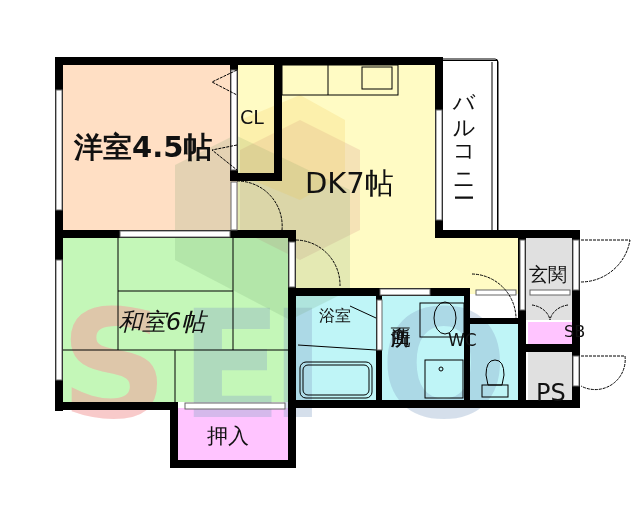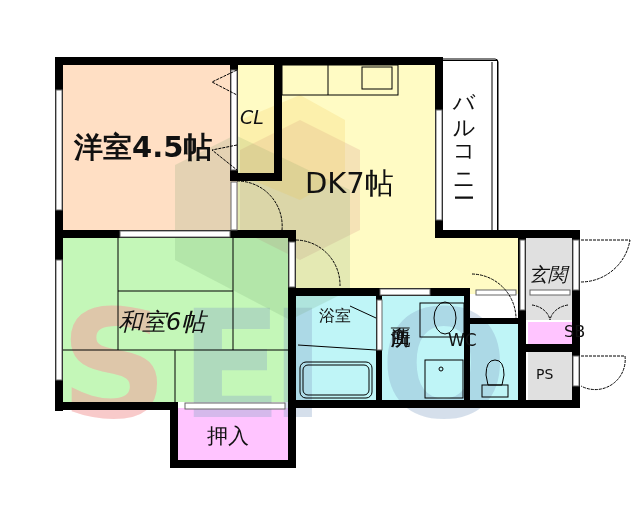--- a/index.html
+++ b/index.html
@@ -138,23 +138,23 @@
     <ellipse cx="445" cy="318" rx="11" ry="16"></ellipse>
     <rect x="420" y="303" width="44" height="34"></rect>
     <rect x="425" y="360" width="38" height="38"></rect>
     <circle cx="441" cy="369" r="2"></circle>
     <path d="M486,375 Q486,360 495,360 Q504,360 504,375 L502,385 L488,385 Z"></path>
     <rect x="482" y="385" width="26" height="12"></rect>
   </g>
 </svg>
 
 <div class="lbl" style="left:74px;top:128px;font-size:29px;font-weight:bold;">洋室4.5帖</div>
-<div class="lbl" style="left:240px;top:106px;font-size:19px;font-style:italic;">CL</div>
+<div class="lbl" style="left:240px;top:106px;font-size:19px;">CL</div>
 <div class="lbl" style="left:305px;top:152px;font-size:29px;margin-top:12px;">DK7帖</div>
 <div class="lbl vtext" style="left:449px;top:78px;font-size:22px;">バルコニー</div>
 <div class="lbl" style="left:118px;top:306px;font-size:24px;font-style:italic;">和室6帖</div>
 <div class="lbl" style="left:207px;top:422px;font-size:21px;">押入</div>
 <div class="lbl" style="left:319px;top:306px;font-size:16px;">浴室</div>
 <div class="lbl vtext" style="left:388px;top:312px;font-size:20px;letter-spacing:0;">洗面所</div>
 <div class="lbl" style="left:448px;top:330px;font-size:17px;">WC</div>
-<div class="lbl" style="left:529px;top:262px;font-size:19px;font-style:italic;">玄関</div>
+<div class="lbl" style="left:529px;top:262px;font-size:19px;">玄関</div>
 <div class="lbl" style="left:536px;top:322px;font-size:16px;margin-left:28px;">SB</div>
-<div class="lbl" style="left:536px;top:366px;font-size:14px;text-align:right;">PS</div>
+<div class="lbl" style="left:536px;top:379px;font-size:24px;text-align:right;">PS</div>
 
 </body></html>

